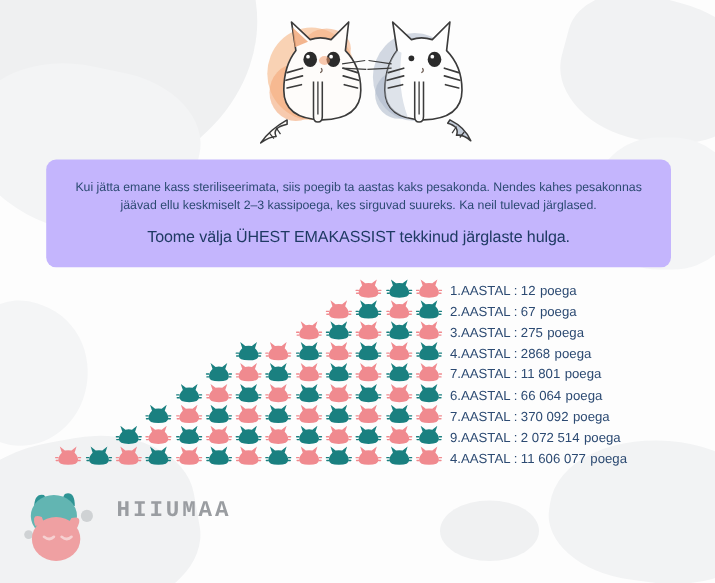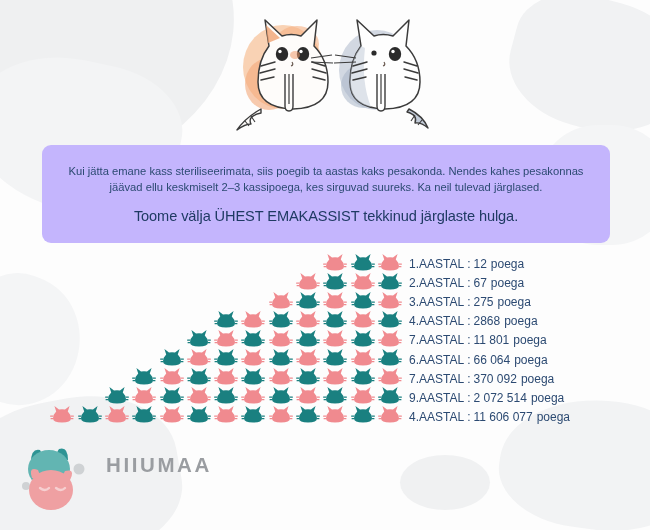--- a/index.html
+++ b/index.html
@@ -58,21 +58,21 @@
   .year-sep { padding:0 3px; }
   .year-count { }
   .year-unit { padding-left:4px; }
 
   
   #logo { position:absolute; left:18px; bottom:12px; width:260px; height:78px; }
   #logo-mark { position:absolute; left:0; top:4px; width:78px; height:72px; }
   #logo-text { position:absolute; left:88px; top:12px; }
   .logo-line {
     font-size:20.5px; font-weight:bold; color:#9a9da1; letter-spacing:2.6px;
-    line-height:26px; font-family:Liberation Sans, sans-serif;
+    line-height:26px; font-family:Liberation Mono, monospace;
   }
 </style>
 </head>
 <body>
 
 <div id="page">
 
   <div class="wm wm-a"></div>
   <div class="wm wm-b"></div>
   <div class="wm wm-c"></div>

